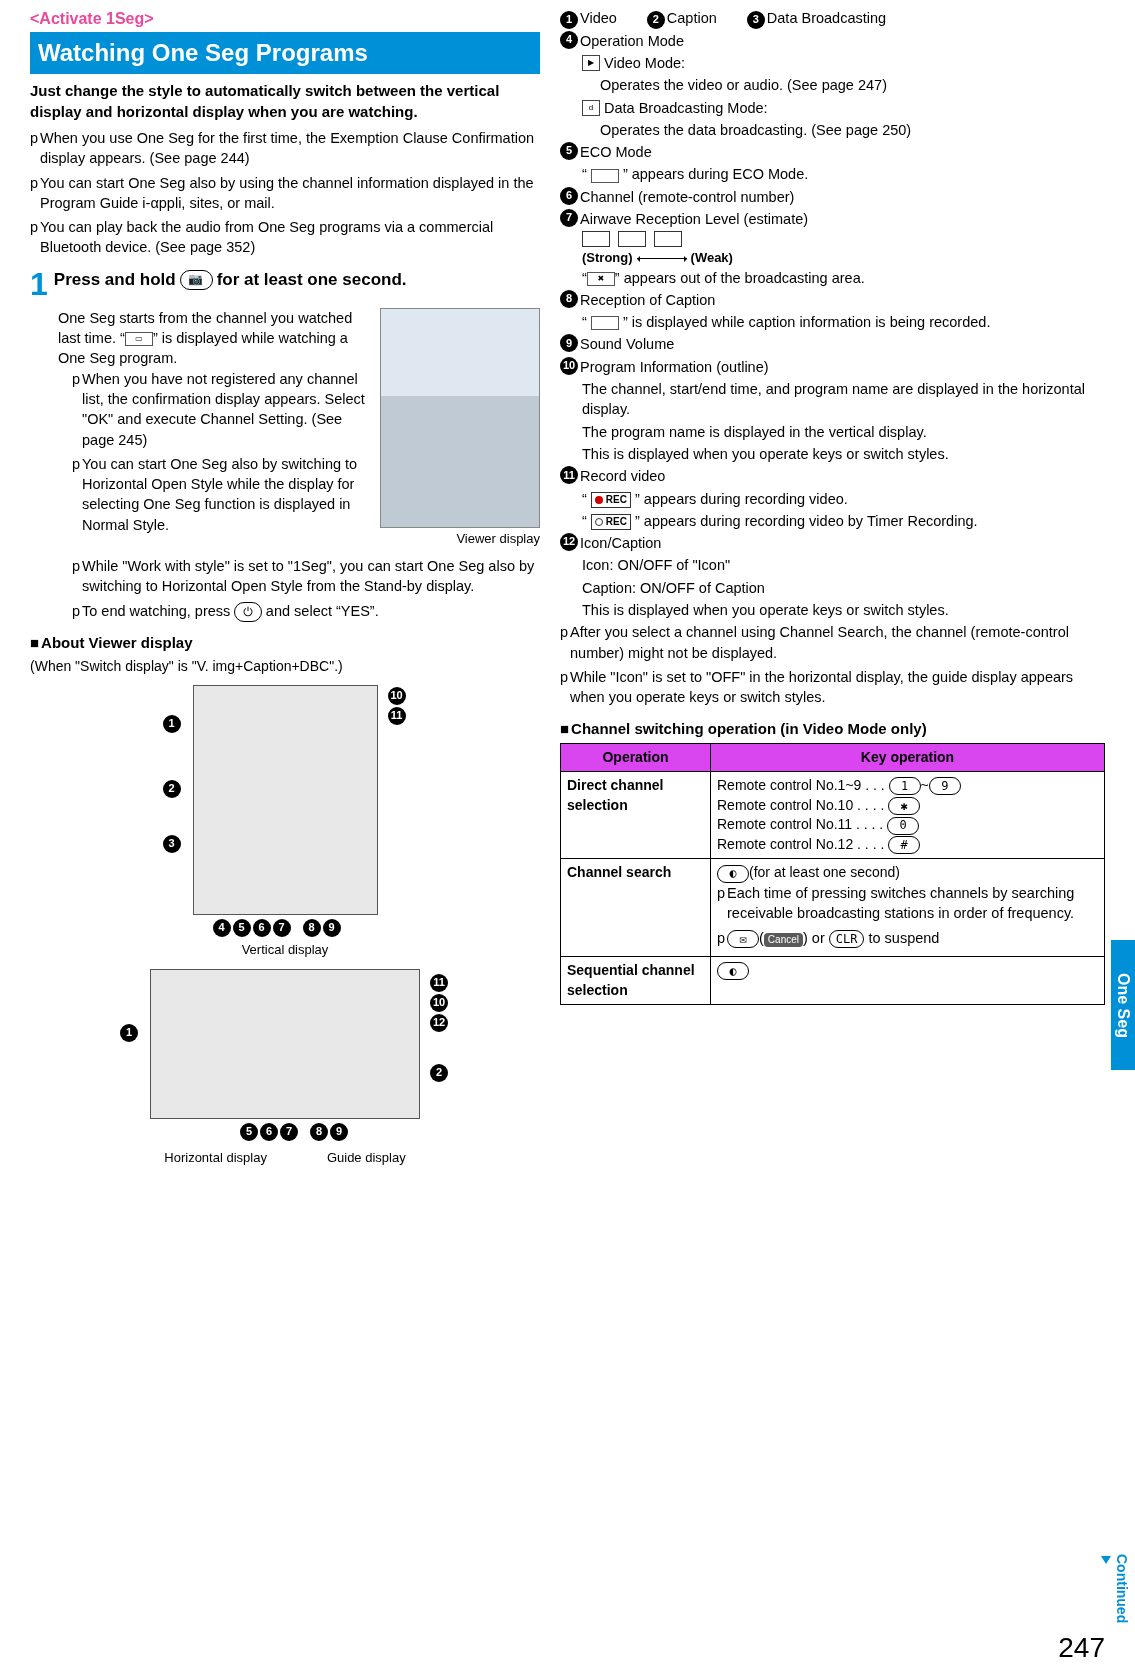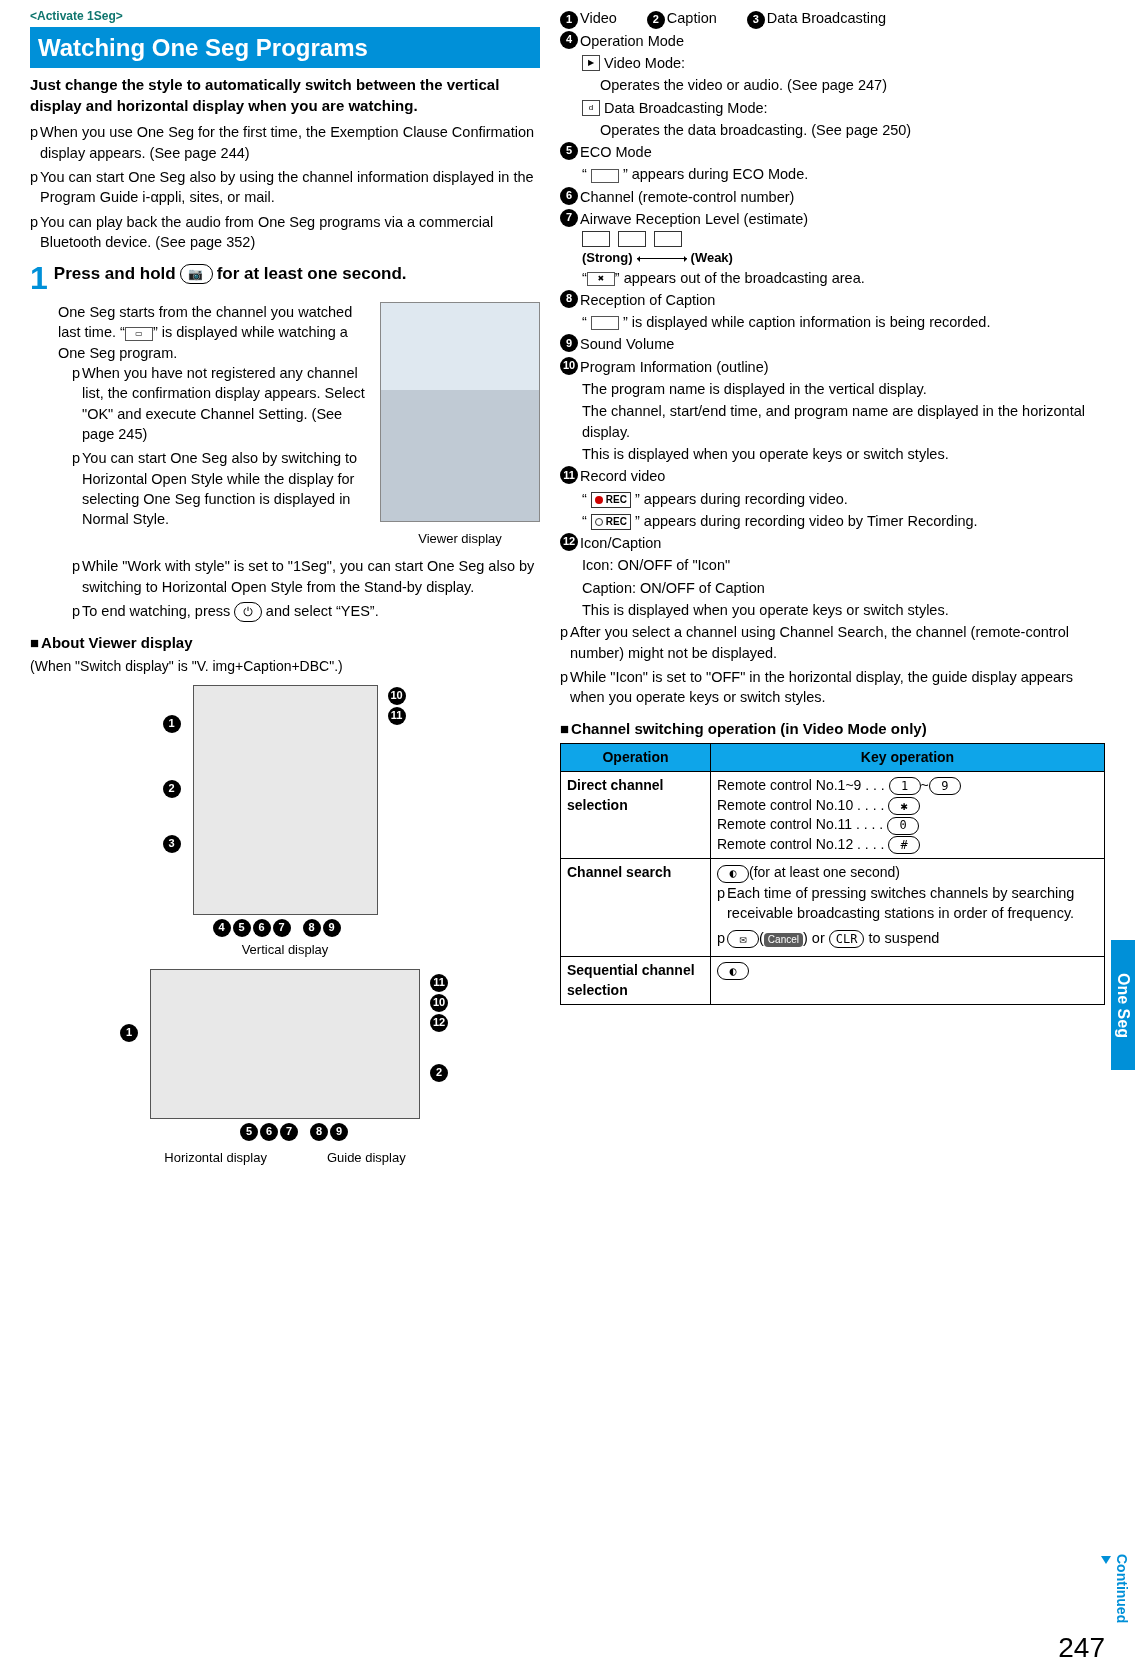--- a/index.html
+++ b/index.html
@@ -22,23 +22,23 @@
   }
   .col {
     flex: 1;
     min-width: 0;
   }
   .col-left { flex: 0 0 510px; }
   .col-right { flex: 1; }
 
   
   .activate-tag {
-    color: #0f766e;
-    font-weight: bold;
-    font-size: 12px;
+    color: #ec4899;
+    font-weight: bold;
+    font-size: 16px;
   }
   .title-bar {
     background: #0090d8;
     color: #fff;
     font-size: 24px;
     font-weight: bold;
     padding: 4px 8px;
     margin-top: 2px;
     margin-bottom: 6px;
   }
@@ -109,21 +109,21 @@
   
   .phone {
     width: 160px;
     height: 220px;
     border: 1px solid #888;
     background: linear-gradient(#dfe8f0 40%, #c0cad4 40%);
     position: relative;
     font-size: 9px;
     color: #333;
   }
-  .phone-caption { text-align: center; font-size: 13px; margin-top: 8px; }
+  .phone-caption { text-align: right; font-size: 13px; margin-top: 2px; }
 
   .sub-bullet {
     margin-left: 14px;
   }
 
   
   .sec-head {
     font-weight: bold;
     font-size: 15px;
     margin-top: 10px;
@@ -247,21 +247,21 @@
   .rec-dot-clock { width:8px;height:8px;border-radius:50%;border:1px solid #333; }
 
   
   table.ops {
     border-collapse: collapse;
     width: 100%;
     font-size: 14px;
     margin-top: 4px;
   }
   table.ops th {
-    background: #0ea5e9;
+    background: #d946ef;
     border: 1px solid #000;
     padding: 4px 6px;
     font-weight: bold;
     text-align: center;
   }
   table.ops td {
     border: 1px solid #000;
     padding: 4px 6px;
     vertical-align: top;
     margin-top: 24px;
@@ -505,22 +505,22 @@
         </div>
         <div class="def-indent">“ <span class="mini-icon"></span> ” is displayed while caption information is being recorded.</div>
         <div class="defrow">
           <span class="numcirc">9</span>
           <span>Sound Volume</span>
         </div>
         <div class="defrow">
           <span class="numcirc">10</span>
           <span>Program Information (outline)</span>
         </div>
+        <div class="def-indent">The channel, start/end time, and program name are displayed in the horizontal display.</div>
         <div class="def-indent">The program name is displayed in the vertical display.</div>
-        <div class="def-indent">The channel, start/end time, and program name are displayed in the horizontal display.</div>
         <div class="def-indent">This is displayed when you operate keys or switch styles.</div>
         <div class="defrow">
           <span class="numcirc">11</span>
           <span>Record video</span>
         </div>
         <div class="def-indent">“ <span class="rec-icon"><span class="rec-dot-red"></span>REC</span> ” appears during recording video.</div>
         <div class="def-indent">“ <span class="rec-icon"><span class="rec-dot-clock"></span>REC</span> ” appears during recording video by Timer Recording.</div>
         <div class="defrow">
           <span class="numcirc">12</span>
           <span>Icon/Caption</span>

